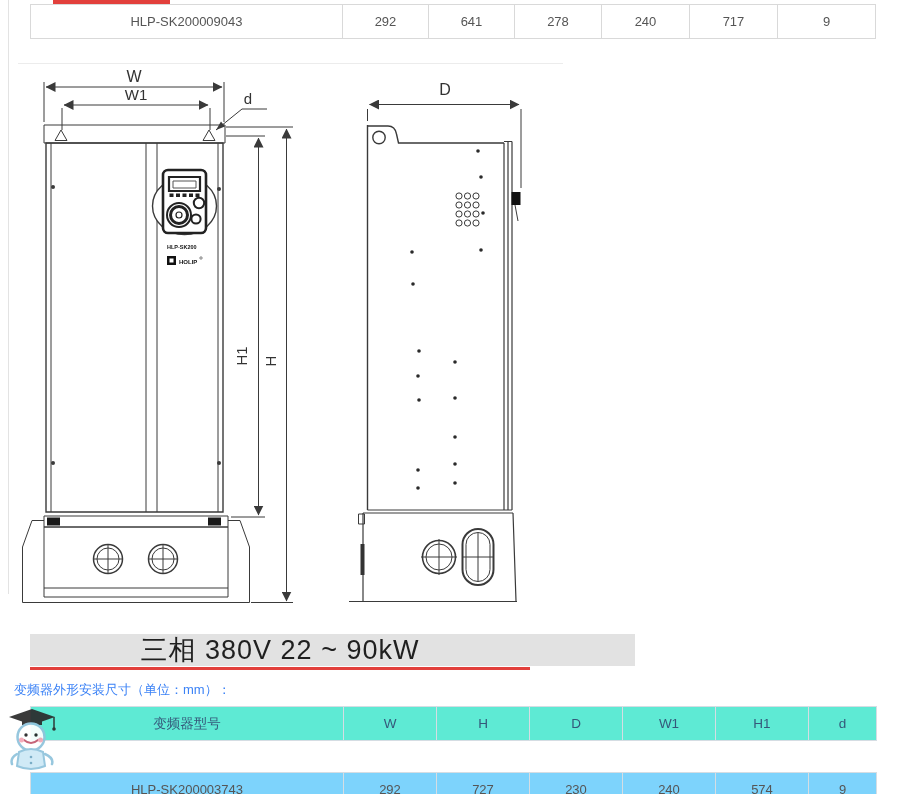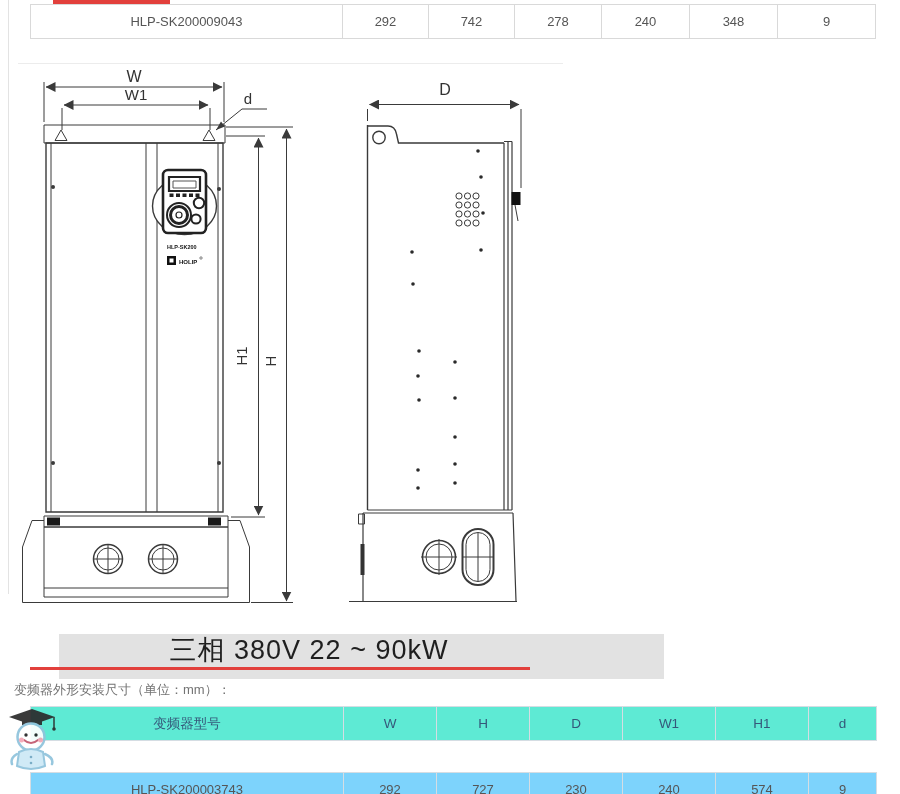--- a/index.html
+++ b/index.html
@@ -23,25 +23,25 @@
   
   .dimtbl{left:30px;top:706px;}
   .dimtbl .cell{border-color:#d5dde3;}
   .dimtbl .hd{background:#5eead4;color:#35587a;font-size:13.5px;}
   .dimtbl .alt .cell{background:#7dd3fc;margin-top:32px;}
   .c0{width:314px}.c1{width:94px}.c2{width:94px}.c3{width:94px}.c4{width:94px}.c5{width:94px}.c6{width:69px}
 
   .section-title{position:absolute;left:18px;top:46px;font-size:13px;color:#4a4a4a;}
   .title-rule{position:absolute;left:18px;top:63px;width:545px;height:1px;background:#ececec;}
 
-  .banner{position:absolute;left:30px;top:634px;width:500px;height:45px;background:#e2e2e2;
-          text-align:center;padding-right:105px;box-sizing:content-box;margin-left:29px;}
+  .banner{position:absolute;left:30px;top:634px;width:500px;height:32px;background:#e2e2e2;
+          text-align:center;padding-right:105px;box-sizing:content-box;}
   .banner span{font-size:27px;color:#1f1f1f;line-height:33px;letter-spacing:1px;}
   .banner-underline{position:absolute;left:30px;top:667px;width:500px;height:3px;background:#e2403c;}
-  .subtitle{position:absolute;left:14px;top:681px;font-size:13px;color:#737373;}
+  .subtitle{position:absolute;left:14px;top:681px;font-size:13px;color:#3b82f6;}
 
   .drawing{position:absolute;left:0;top:0;}
   .drawing path,.drawing line,.drawing rect,.drawing circle,.drawing ellipse{vector-effect:non-scaling-stroke;}
   .dimtext{font-size:16px;fill:#333;font-family:"Liberation Sans",sans-serif;}
   .dimtext.small{font-size:15px;}
   .tinytext{fill:#111;font-family:"Liberation Sans",sans-serif;font-weight:bold;}
 
   
   .watermark{position:absolute;left:0px;top:702px;width:180px;height:92px;opacity:.92;z-index:5;pointer-events:none;}
 </style>
@@ -50,24 +50,24 @@
 
 <div class="canvas">
 
   <div class="edge-line"></div>
   <div class="top-red-bar"></div>
 
   <div class="tbl toptbl">
     <div class="trow">
       <div class="cell t0">HLP-SK200009043</div>
       <div class="cell t1">292</div>
-      <div class="cell t2">742</div>
+      <div class="cell t2">641</div>
       <div class="cell t3">278</div>
       <div class="cell t4">240</div>
-      <div class="cell t5">348</div>
+      <div class="cell t5">717</div>
       <div class="cell t6">9</div>
     </div>
   </div>
 
   <div class="title-rule"></div>
 
   <svg class="drawing" width="900" height="632" viewBox="0 0 900 632">
     <defs>
       <marker id="arr" viewBox="0 0 10 10" refX="9.5" refY="5" markerWidth="10" markerHeight="10" orient="auto-start-reverse">
         <path d="M0,0 L10,5 L0,10 z" fill="#3a3a3a"></path>

